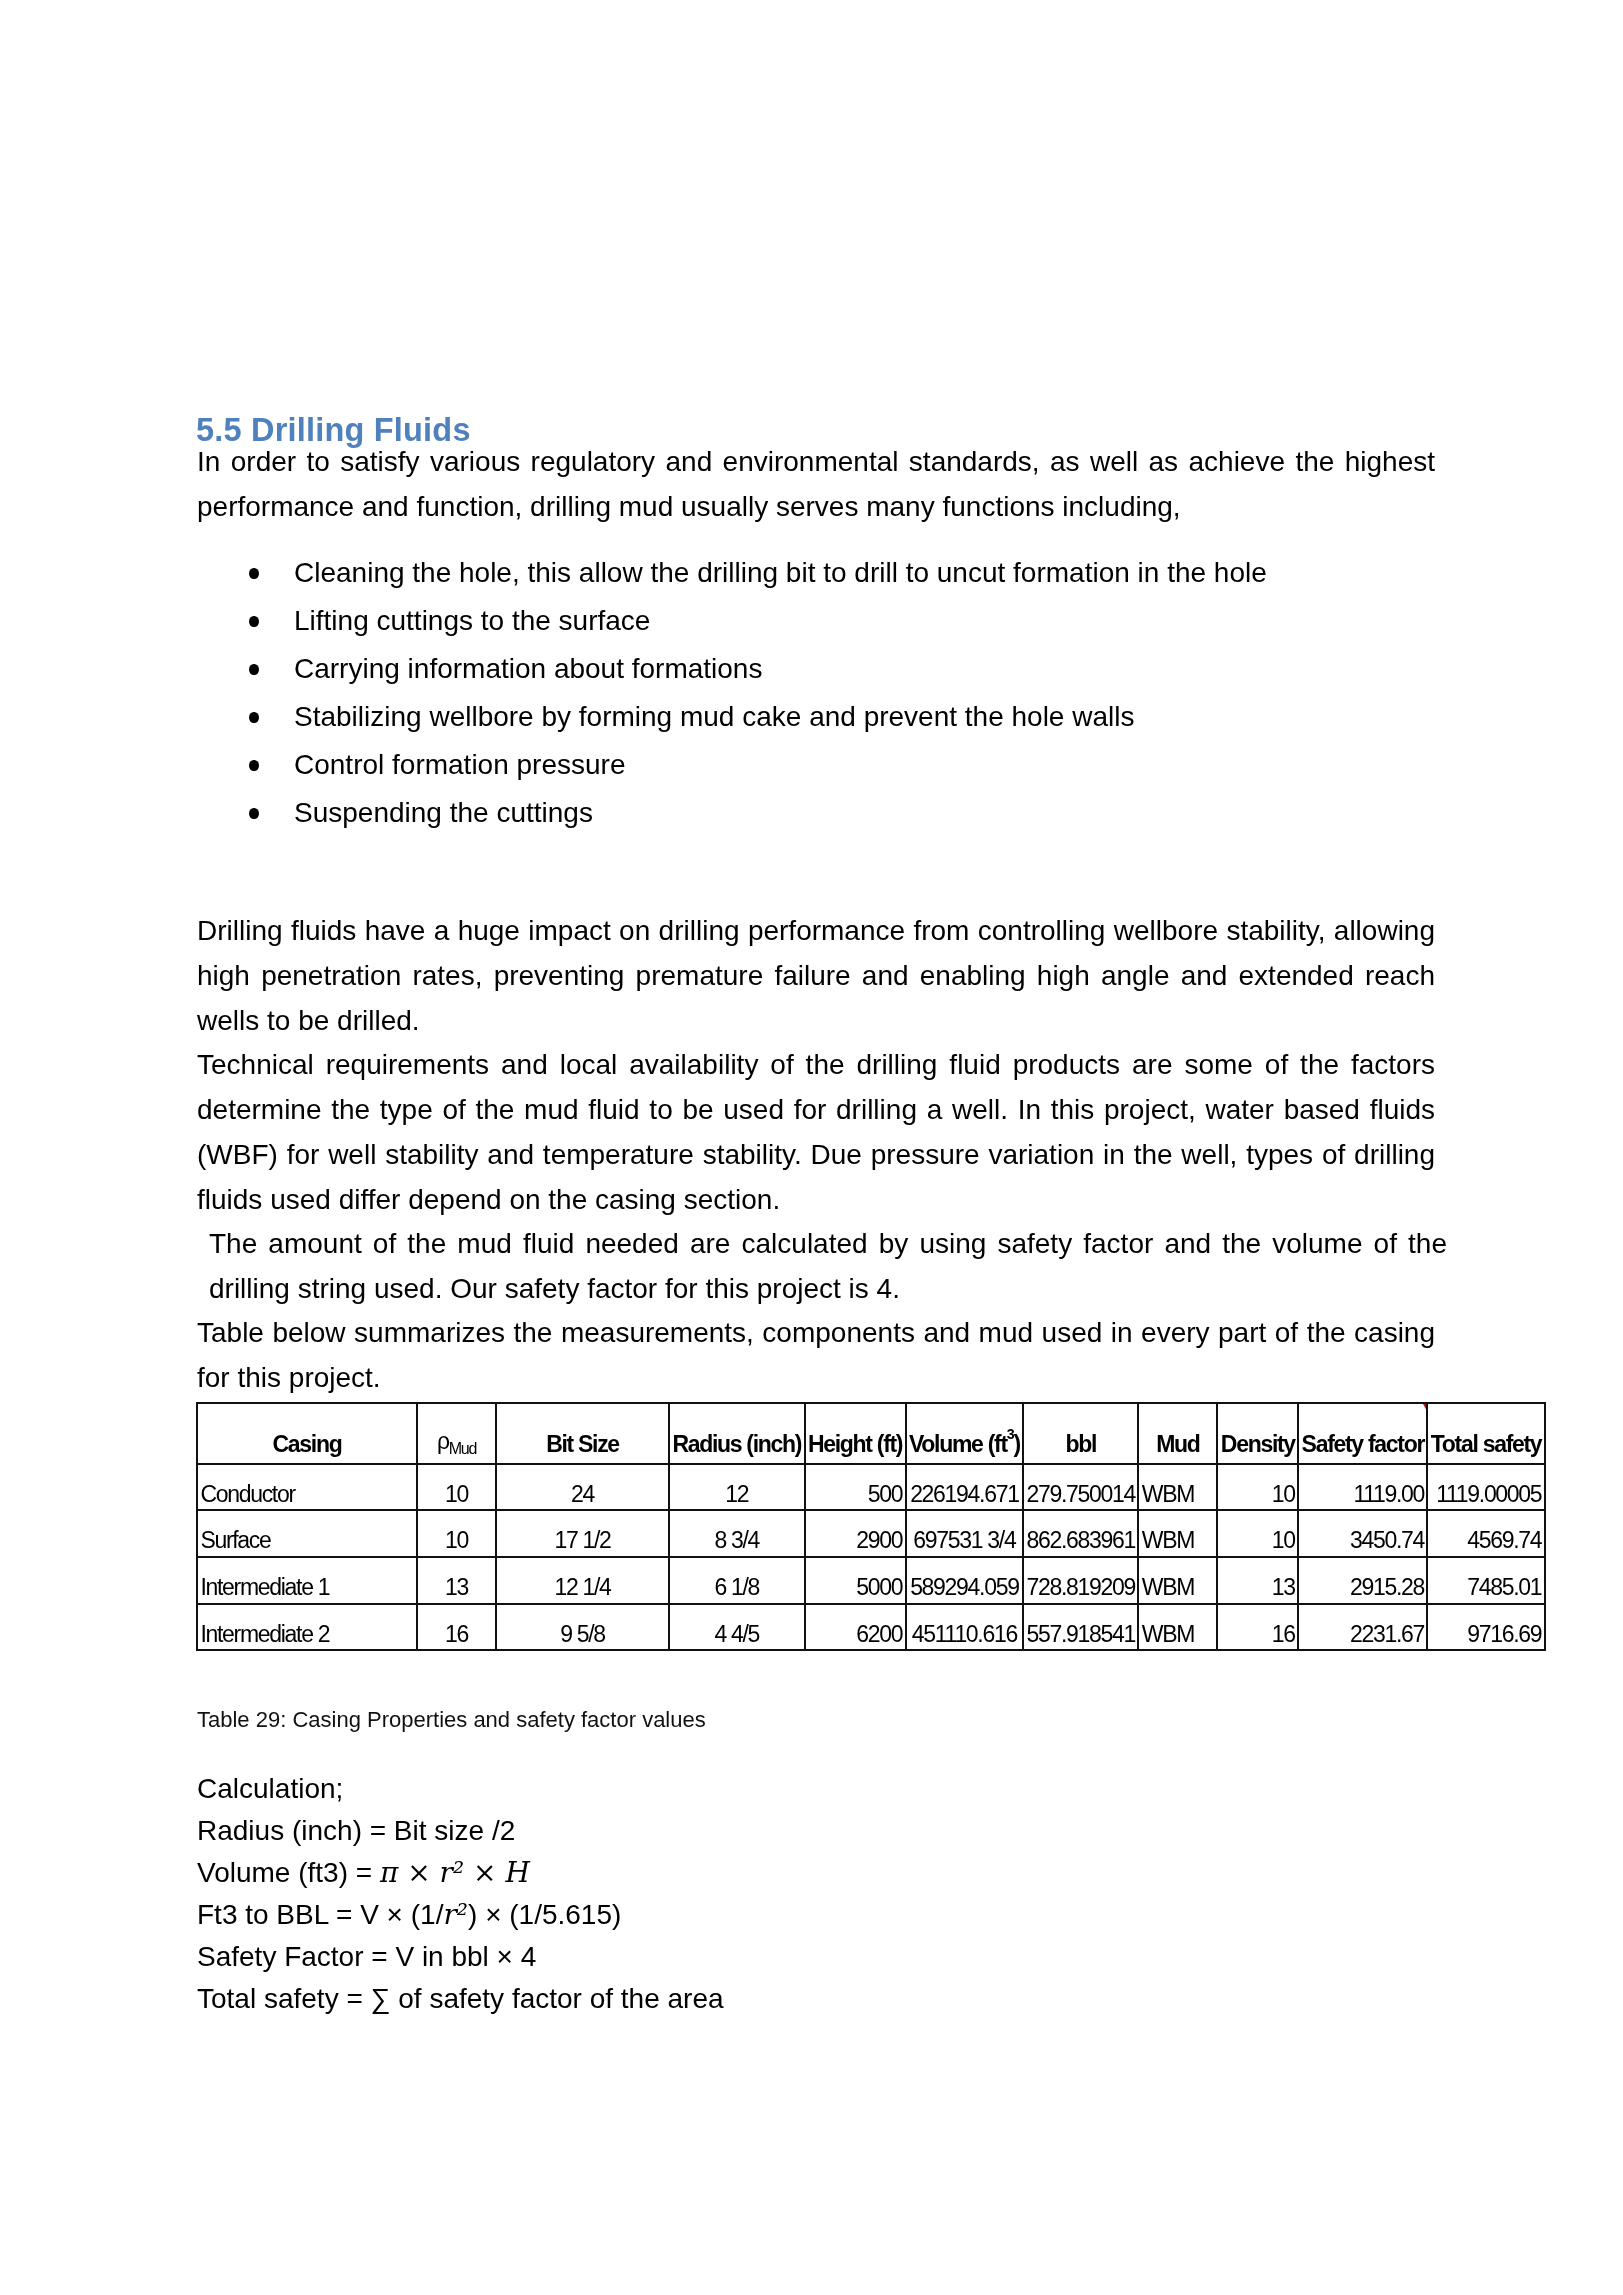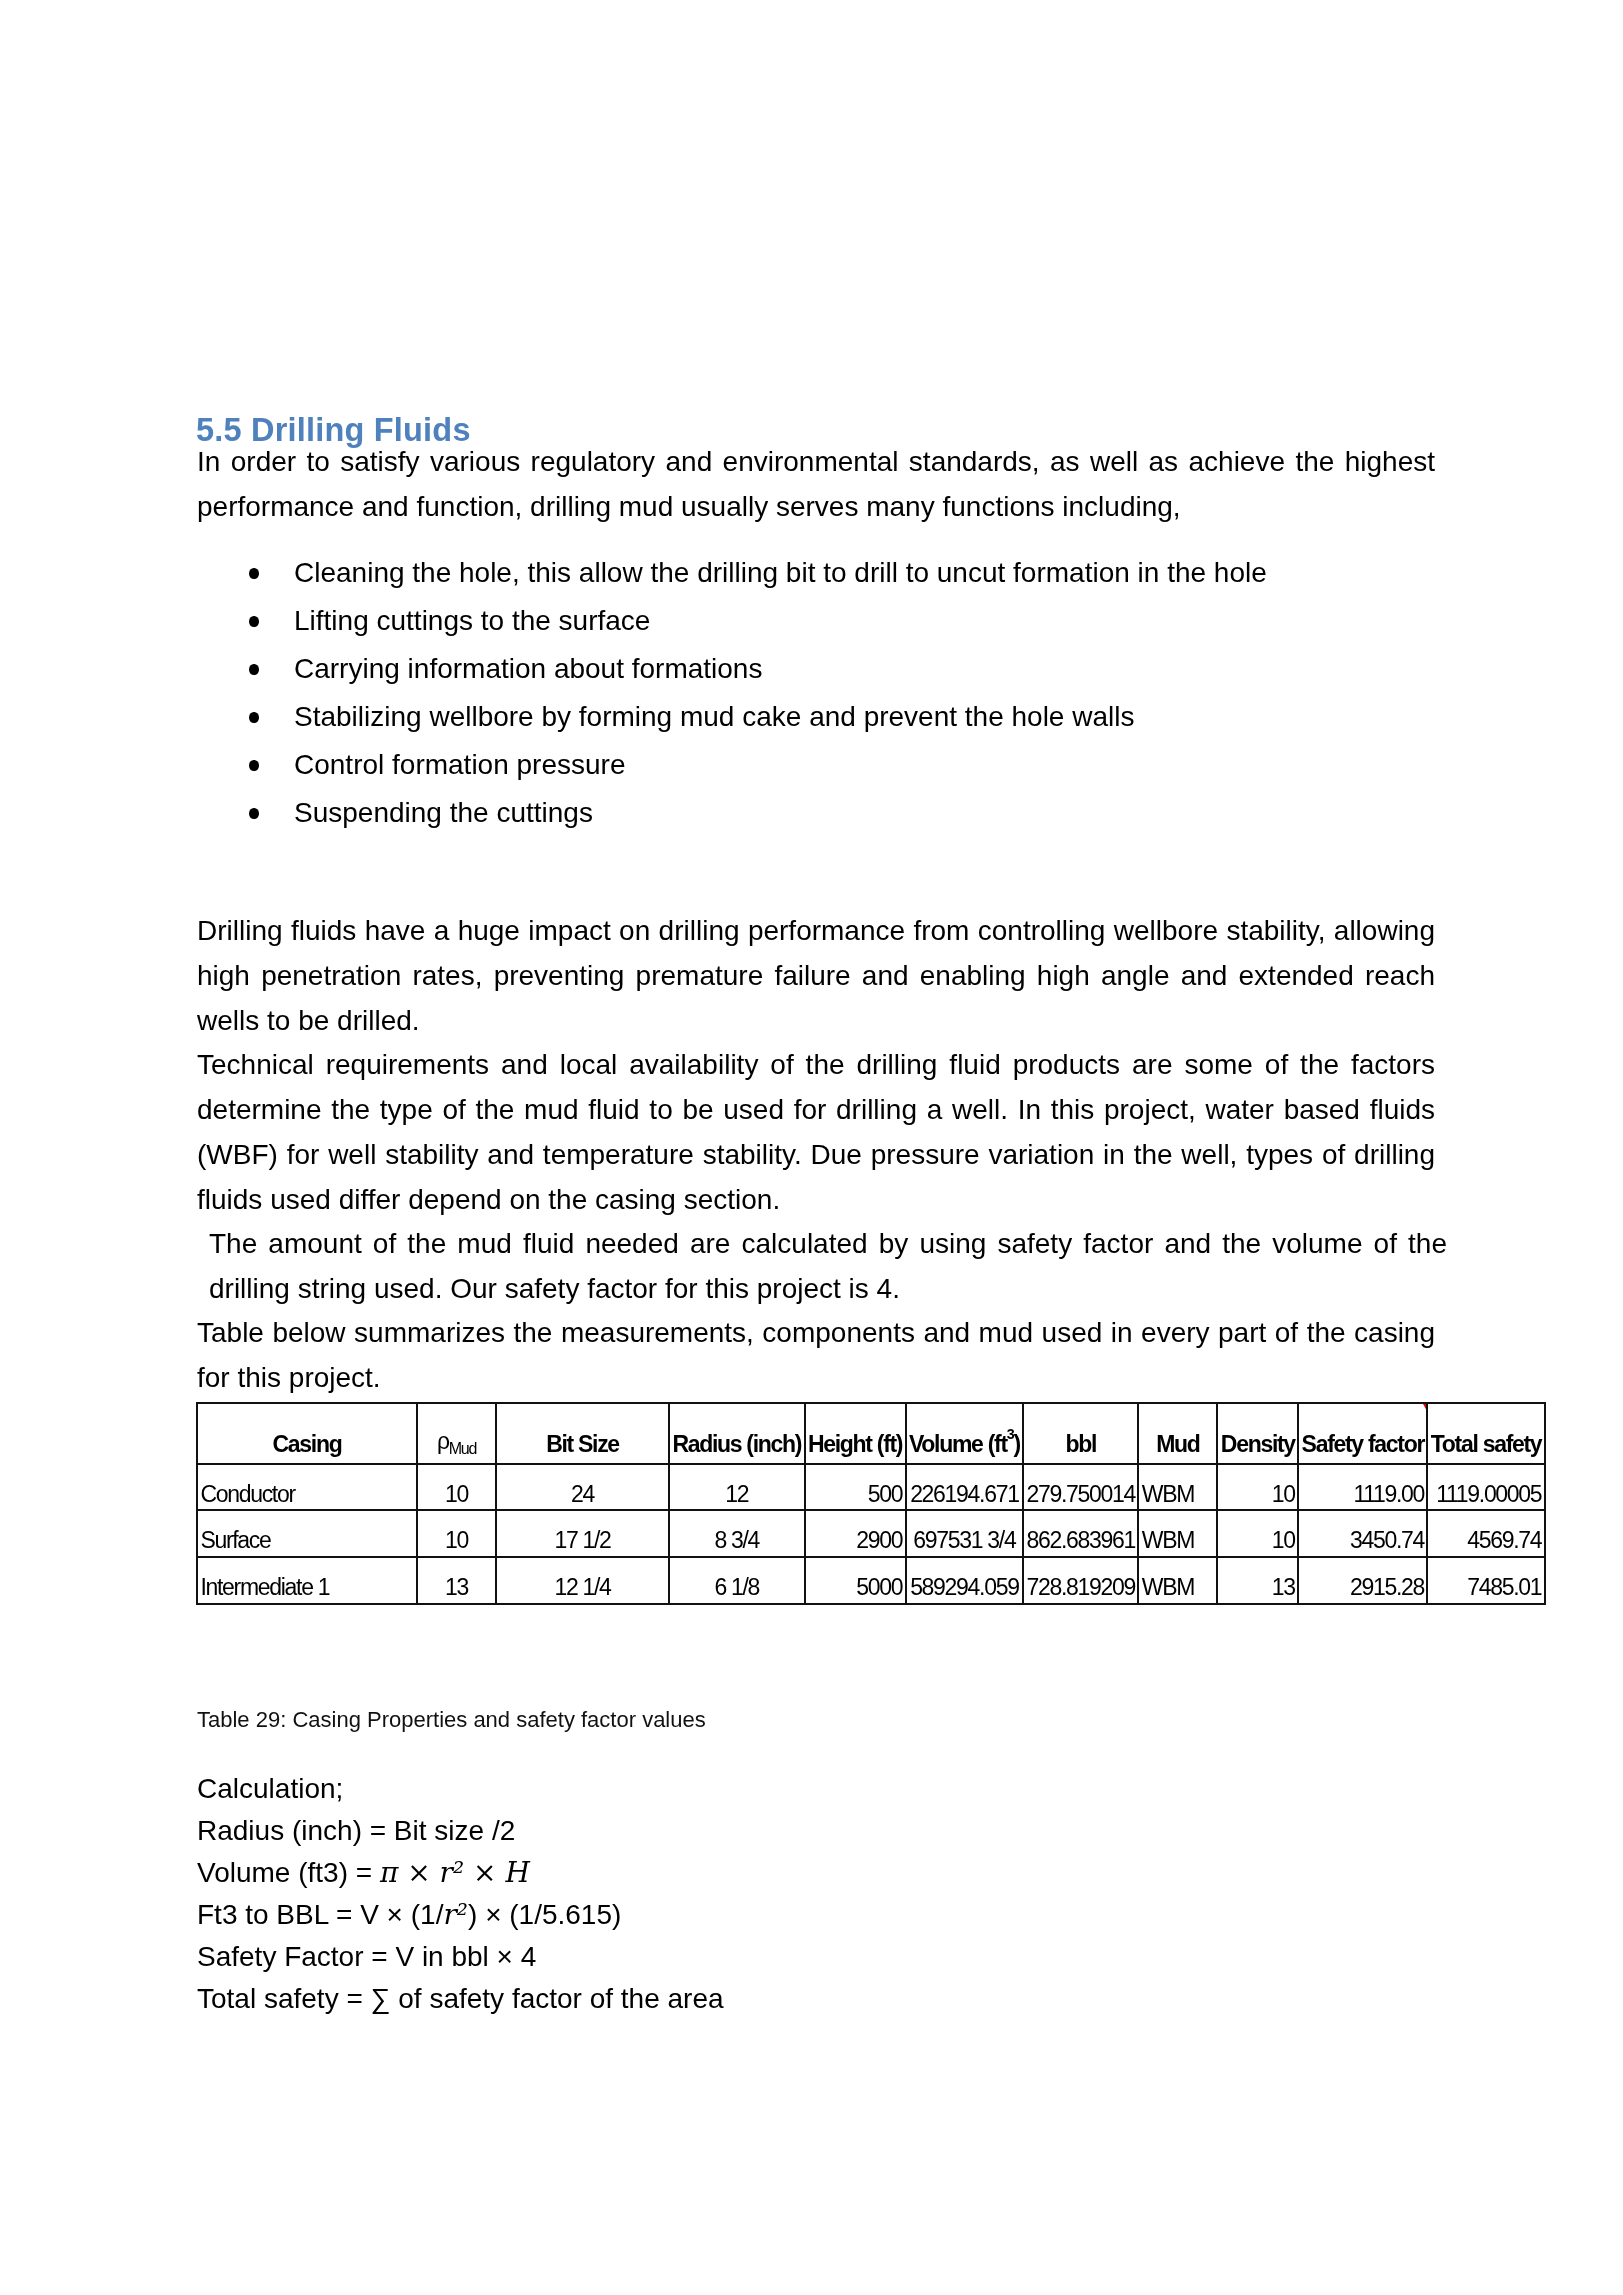--- a/index.html
+++ b/index.html
@@ -135,20 +135,33 @@
         <td class="num-c">12 1/4</td>
         <td class="num-c">6 1/8</td>
         <td class="num-r">5000</td>
         <td class="num-c">589294.059</td>
         <td class="num-r">728.819209</td>
         <td>WBM</td>
         <td class="num-r">13</td>
         <td class="num-r">2915.28</td>
         <td class="num-r">7485.01</td>
       </tr>
+      <tr>
+        <td>Intermediate 2</td>
+        <td class="num-c">16</td>
+        <td class="num-c">9 5/8</td>
+        <td class="num-c">4 4/5</td>
+        <td class="num-r">6200</td>
+        <td class="num-c">451110.616</td>
+        <td class="num-r">557.918541</td>
+        <td>WBM</td>
+        <td class="num-r">16</td>
+        <td class="num-r">2231.67</td>
+        <td class="num-r">9716.69</td>
+      </tr>
     </tbody>
   </table>
 
   <p class="caption">Table 29: Casing Properties and safety factor values</p>
 
   <div class="calc body-text">
     <div>Calculation;</div>
     <div>Radius (inch) = Bit size /2</div>
     <div><span>Volume (ft3) = </span><span class="math">π  × r² × H</span></div>
     <div><span>Ft3 to BBL = V × (1/</span><span class="math">r²</span><span>) × (1/5.615)</span></div>

